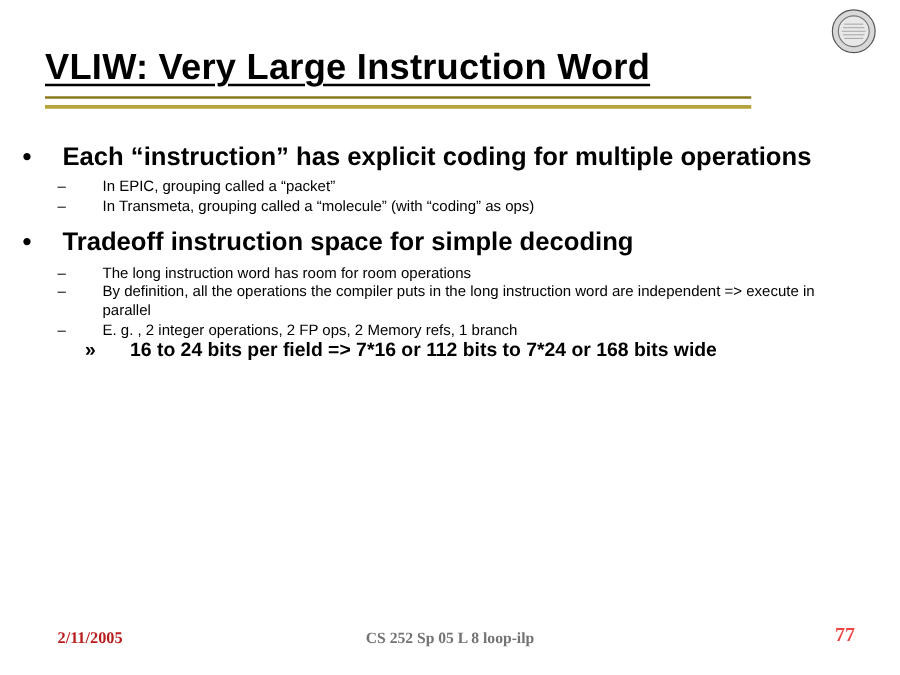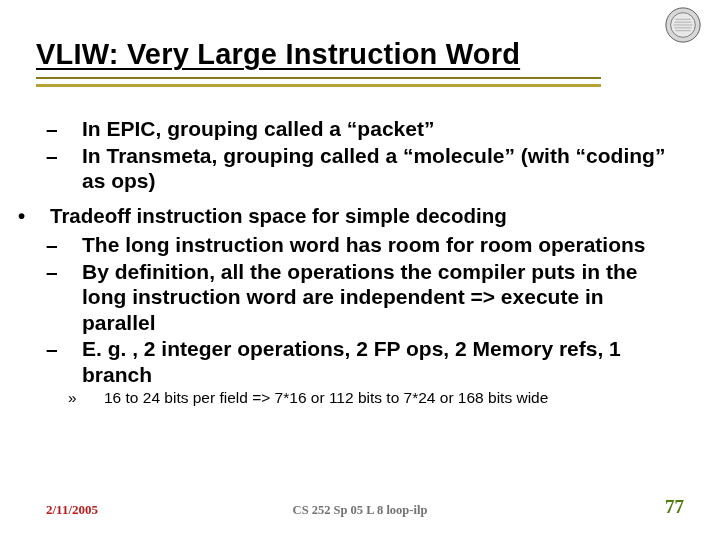--- a/index.html
+++ b/index.html
@@ -60,38 +60,38 @@
   }
   .l1::before {
     content: "•";
     display: inline-block;
     width: 16px;
   }
   .l2-group {
     margin: 2px 0 10px 30px;
   }
   .l2 {
-    font-size: 21px;
-    font-weight: bold;
+    font-size: 12px;
+    font-weight: normal;
     margin: 1px 0;
     line-height: 1.22;
     text-indent: -18px;
     padding-left: 18px;
   }
   .l2::before {
     content: "–";
     display: inline-block;
     width: 18px;
   }
   .l3-group {
     margin: 0 0 0 22px;
   }
   .l3 {
     font-size: 15.5px;
-    font-weight: normal;
+    font-weight: bold;
     margin: 1px 0;
     line-height: 1.22;
     text-indent: -18px;
     padding-left: 18px;
   }
   .l3::before {
     content: "»";
     display: inline-block;
     width: 18px;
   }
@@ -118,24 +118,24 @@
     text-align: center;
     color: #737373;
     font-family: "Times New Roman", Times, serif;
     font-weight: bold;
     font-size: 12.5px;
   }
   .ft-page {
     position: absolute;
     right: 36px;
     bottom: 0;
-    color: #4d7c0f;
+    color: #ef4444;
     font-family: "Times New Roman", Times, serif;
     font-weight: bold;
-    font-size: 19px;
+    font-size: 16px;
   }
   .logo {
     position: absolute;
     right: 18px;
     top: 6px;
     width: 38px;
     height: 38px;
   }
 </style>
 </head>
@@ -157,20 +157,21 @@
     </svg>
   </div>
 
   <div class="title-wrap">
     <div class="title">VLIW: Very Large Instruction Word</div>
     <div class="underline-bar"></div>
   </div>
 
   <div class="content">
 
+    <div class="l1">Each “instruction” has explicit coding for multiple operations</div>
     <div class="l2-group">
       <div class="l2">In EPIC, grouping called a “packet”</div>
       <div class="l2">In Transmeta, grouping called a “molecule” (with “coding” as ops)</div>
     </div>
 
     <div class="l1">Tradeoff instruction space for simple decoding</div>
     <div class="l2-group">
       <div class="l2">The long instruction word has room for room operations</div>
       <div class="l2">By definition, all the operations the compiler puts in the long instruction word are independent =&gt; execute in parallel</div>
       <div class="l2">E. g. , 2 integer operations, 2 FP ops, 2 Memory refs, 1 branch</div>

